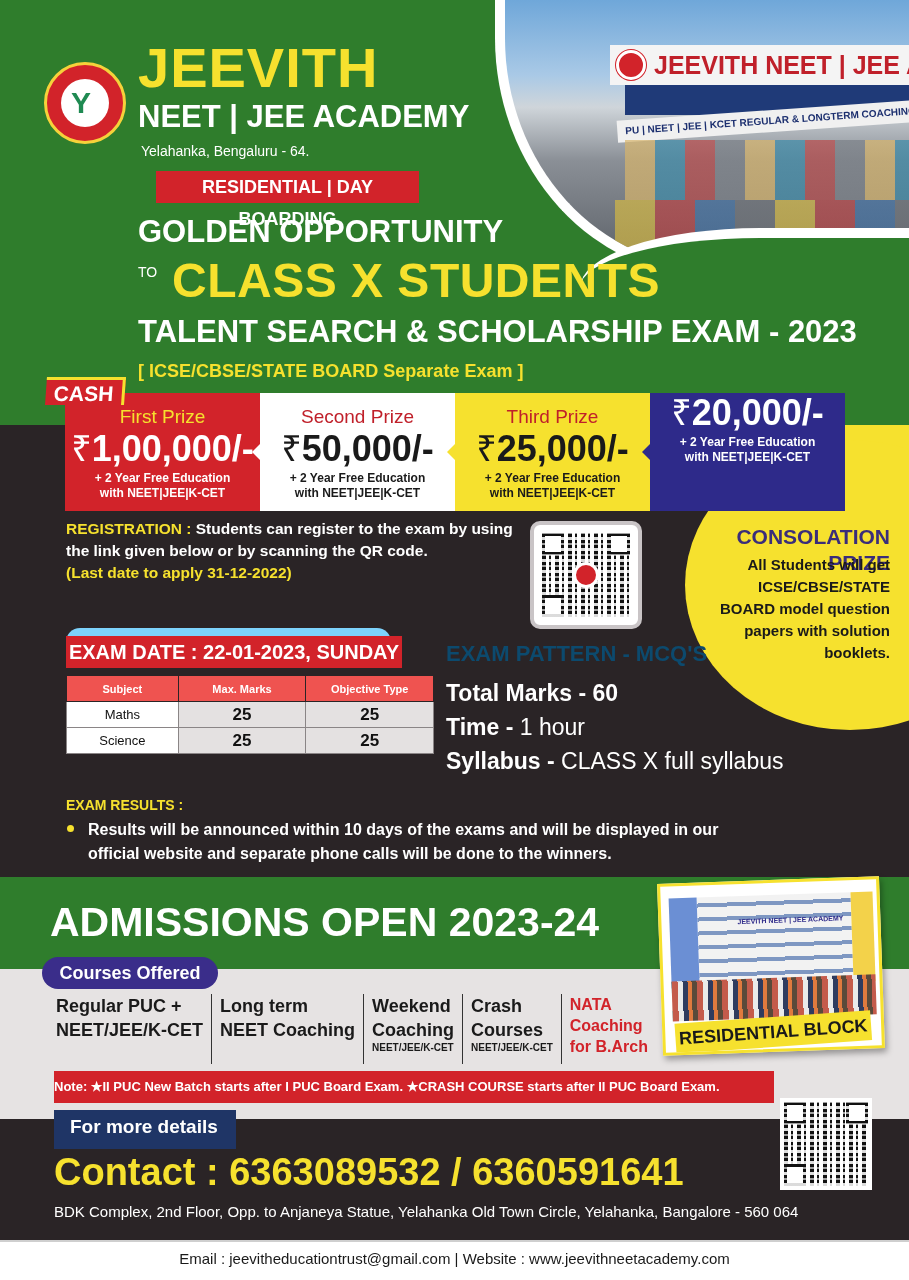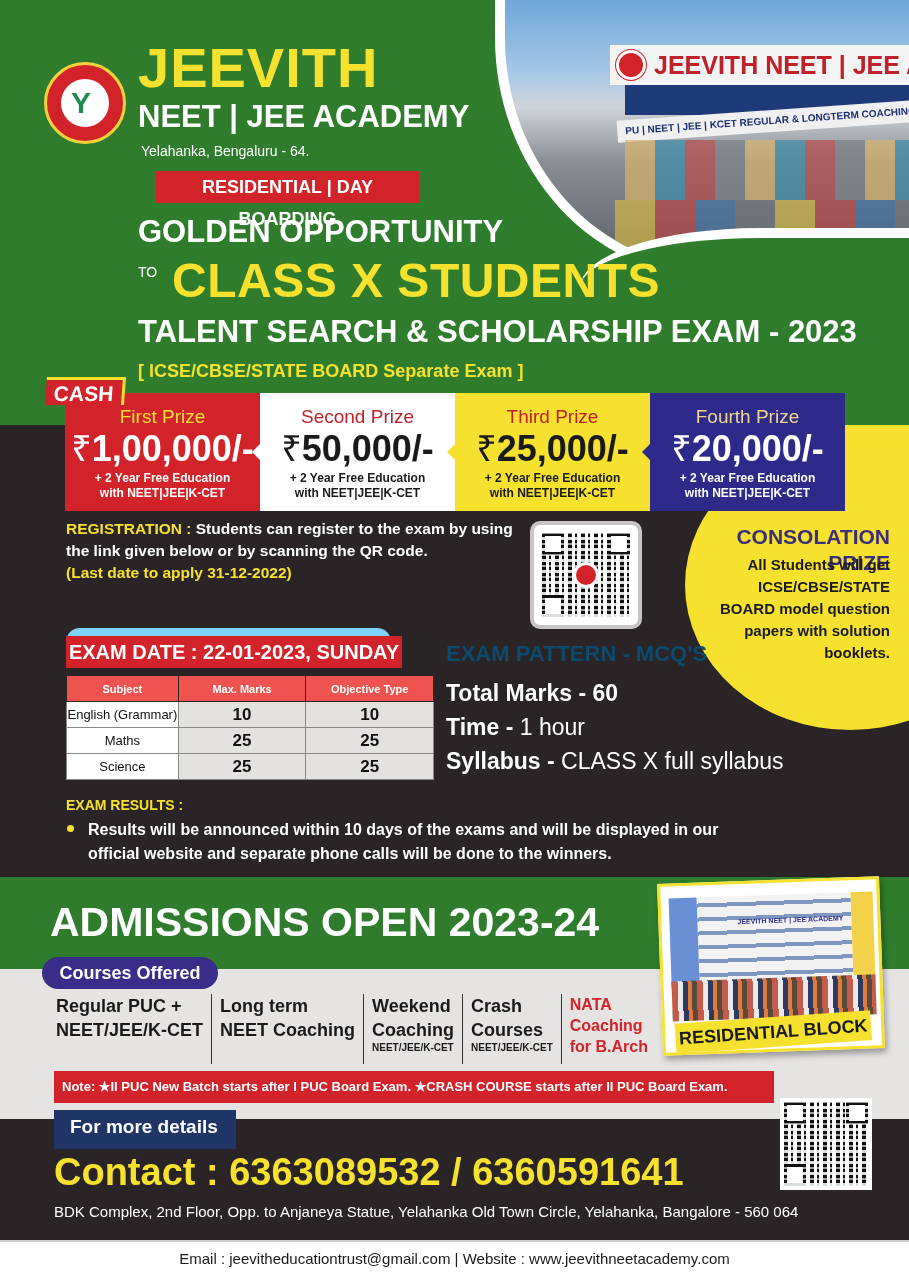--- a/index.html
+++ b/index.html
@@ -114,21 +114,21 @@
   .course:first-child { border-left: none; padding-left: 6px; }
   .course small { display: block; font-size: 10px; line-height: 12px; }
   .course.red { color: #d2232a; font-size: 16px; line-height: 21px; }
 
   .res-block { position: absolute; left: 660px; top: 880px; width: 222px; height: 172px; background: #ffffff; border: 3px solid #f6e12e; transform: rotate(-2deg); box-shadow: 2px 4px 6px rgba(0,0,0,0.35); overflow: hidden; }
   .res-building { position: absolute; left: 8px; top: 12px; width: 204px; height: 90px; background: repeating-linear-gradient(0deg, #f2f2f2 0 10px, #7e97c2 10px 14px); border-left: 28px solid #6b8fd4; border-right: 22px solid #f3d24a; }
   .res-building-sign { position: absolute; left: 40px; top: 22px; color: #2e2a8a; font-size: 7px; font-weight: bold; }
   .res-people { position: absolute; left: 8px; top: 95px; width: 204px; height: 40px; background: repeating-linear-gradient(90deg, #c45b4b 0 6px, #eaeaea 6px 11px, #2f3b5e 11px 16px, #e07a3e 16px 20px, #5a4a3a 20px 25px); }
   .res-label { position: absolute; left: 10px; top: 134px; width: 196px; height: 30px; background: #f6e12e; color: #1a1a1a; font-size: 18px; font-weight: bold; line-height: 30px; text-align: center; transform: rotate(-2deg); }
 
-  .note-bar { position: absolute; left: 54px; top: 1071px; width: 720px; height: 32px; background: #d2232a; color: #ffffff; font-size: 13px; font-weight: bold; line-height: 32px; padding-left: 8px; white-space: nowrap; }
+  .note-bar { position: absolute; left: 54px; top: 1071px; width: 720px; height: 32px; background: #d2232a; color: #ffffff; font-size: 13px; font-weight: bold; line-height: 32px; padding-left: 0; white-space: nowrap; }
 
   
   .more-details { position: absolute; left: 54px; top: 1110px; width: 182px; height: 39px; background: #1f3566; color: #ffffff; font-size: 19px; font-weight: bold; line-height: 33px; padding-left: 16px; }
   .contact { position: absolute; left: 54px; top: 1148px; color: #f6e12e; font-size: 38px; font-weight: bold; line-height: 48px; white-space: nowrap; }
   .address { position: absolute; left: 54px; top: 1200px; color: #ffffff; font-size: 15px; line-height: 24px; white-space: nowrap; }
   .qr-contact { position: absolute; left: 780px; top: 1098px; width: 92px; height: 92px; background: #ffffff; padding: 4px; }
   .footer { position: absolute; left: 0; top: 1246px; width: 909px; text-align: center; color: #1a1a1a; font-size: 15px; line-height: 26px; }
 </style>
 </head>
 <body>
@@ -194,21 +194,20 @@
       <span class="prize-arrow"></span>
       <div class="prize-name">Third Prize</div>
       <div class="prize-amount"><span class="rupee">₹</span><span>25,000/-</span></div>
       <div class="prize-extra">
           <div>+ 2 Year Free Education</div>
           <div>with NEET|JEE|K-CET</div>
         </div>
     </div>
     <div class="prize prize-4">
       <span class="prize-arrow"></span>
-      <div class="prize-name">Fourth Prize</div>
       <div class="prize-amount"><span class="rupee">₹</span><span>20,000/-</span></div>
       <div class="prize-extra">
           <div>+ 2 Year Free Education</div>
           <div>with NEET|JEE|K-CET</div>
         </div>
     </div>
   </div>
   <div class="cash-tag">CASH</div>
 
   <div class="consolation-title">CONSOLATION PRIZE</div>
@@ -228,25 +227,20 @@
   <div class="exam-date">EXAM DATE : 22-01-2023, SUNDAY</div>
   <table class="exam-table">
     <thead>
       <tr>
         <th>Subject</th>
         <th>Max. Marks</th>
         <th>Objective Type</th>
       </tr>
     </thead>
     <tbody>
-      <tr>
-        <td class="subj">English (Grammar)</td>
-        <td class="num">10</td>
-        <td class="num">10</td>
-      </tr>
       <tr>
         <td class="subj">Maths</td>
         <td class="num">25</td>
         <td class="num">25</td>
       </tr>
       <tr>
         <td class="subj">Science</td>
         <td class="num">25</td>
         <td class="num">25</td>
       </tr>

